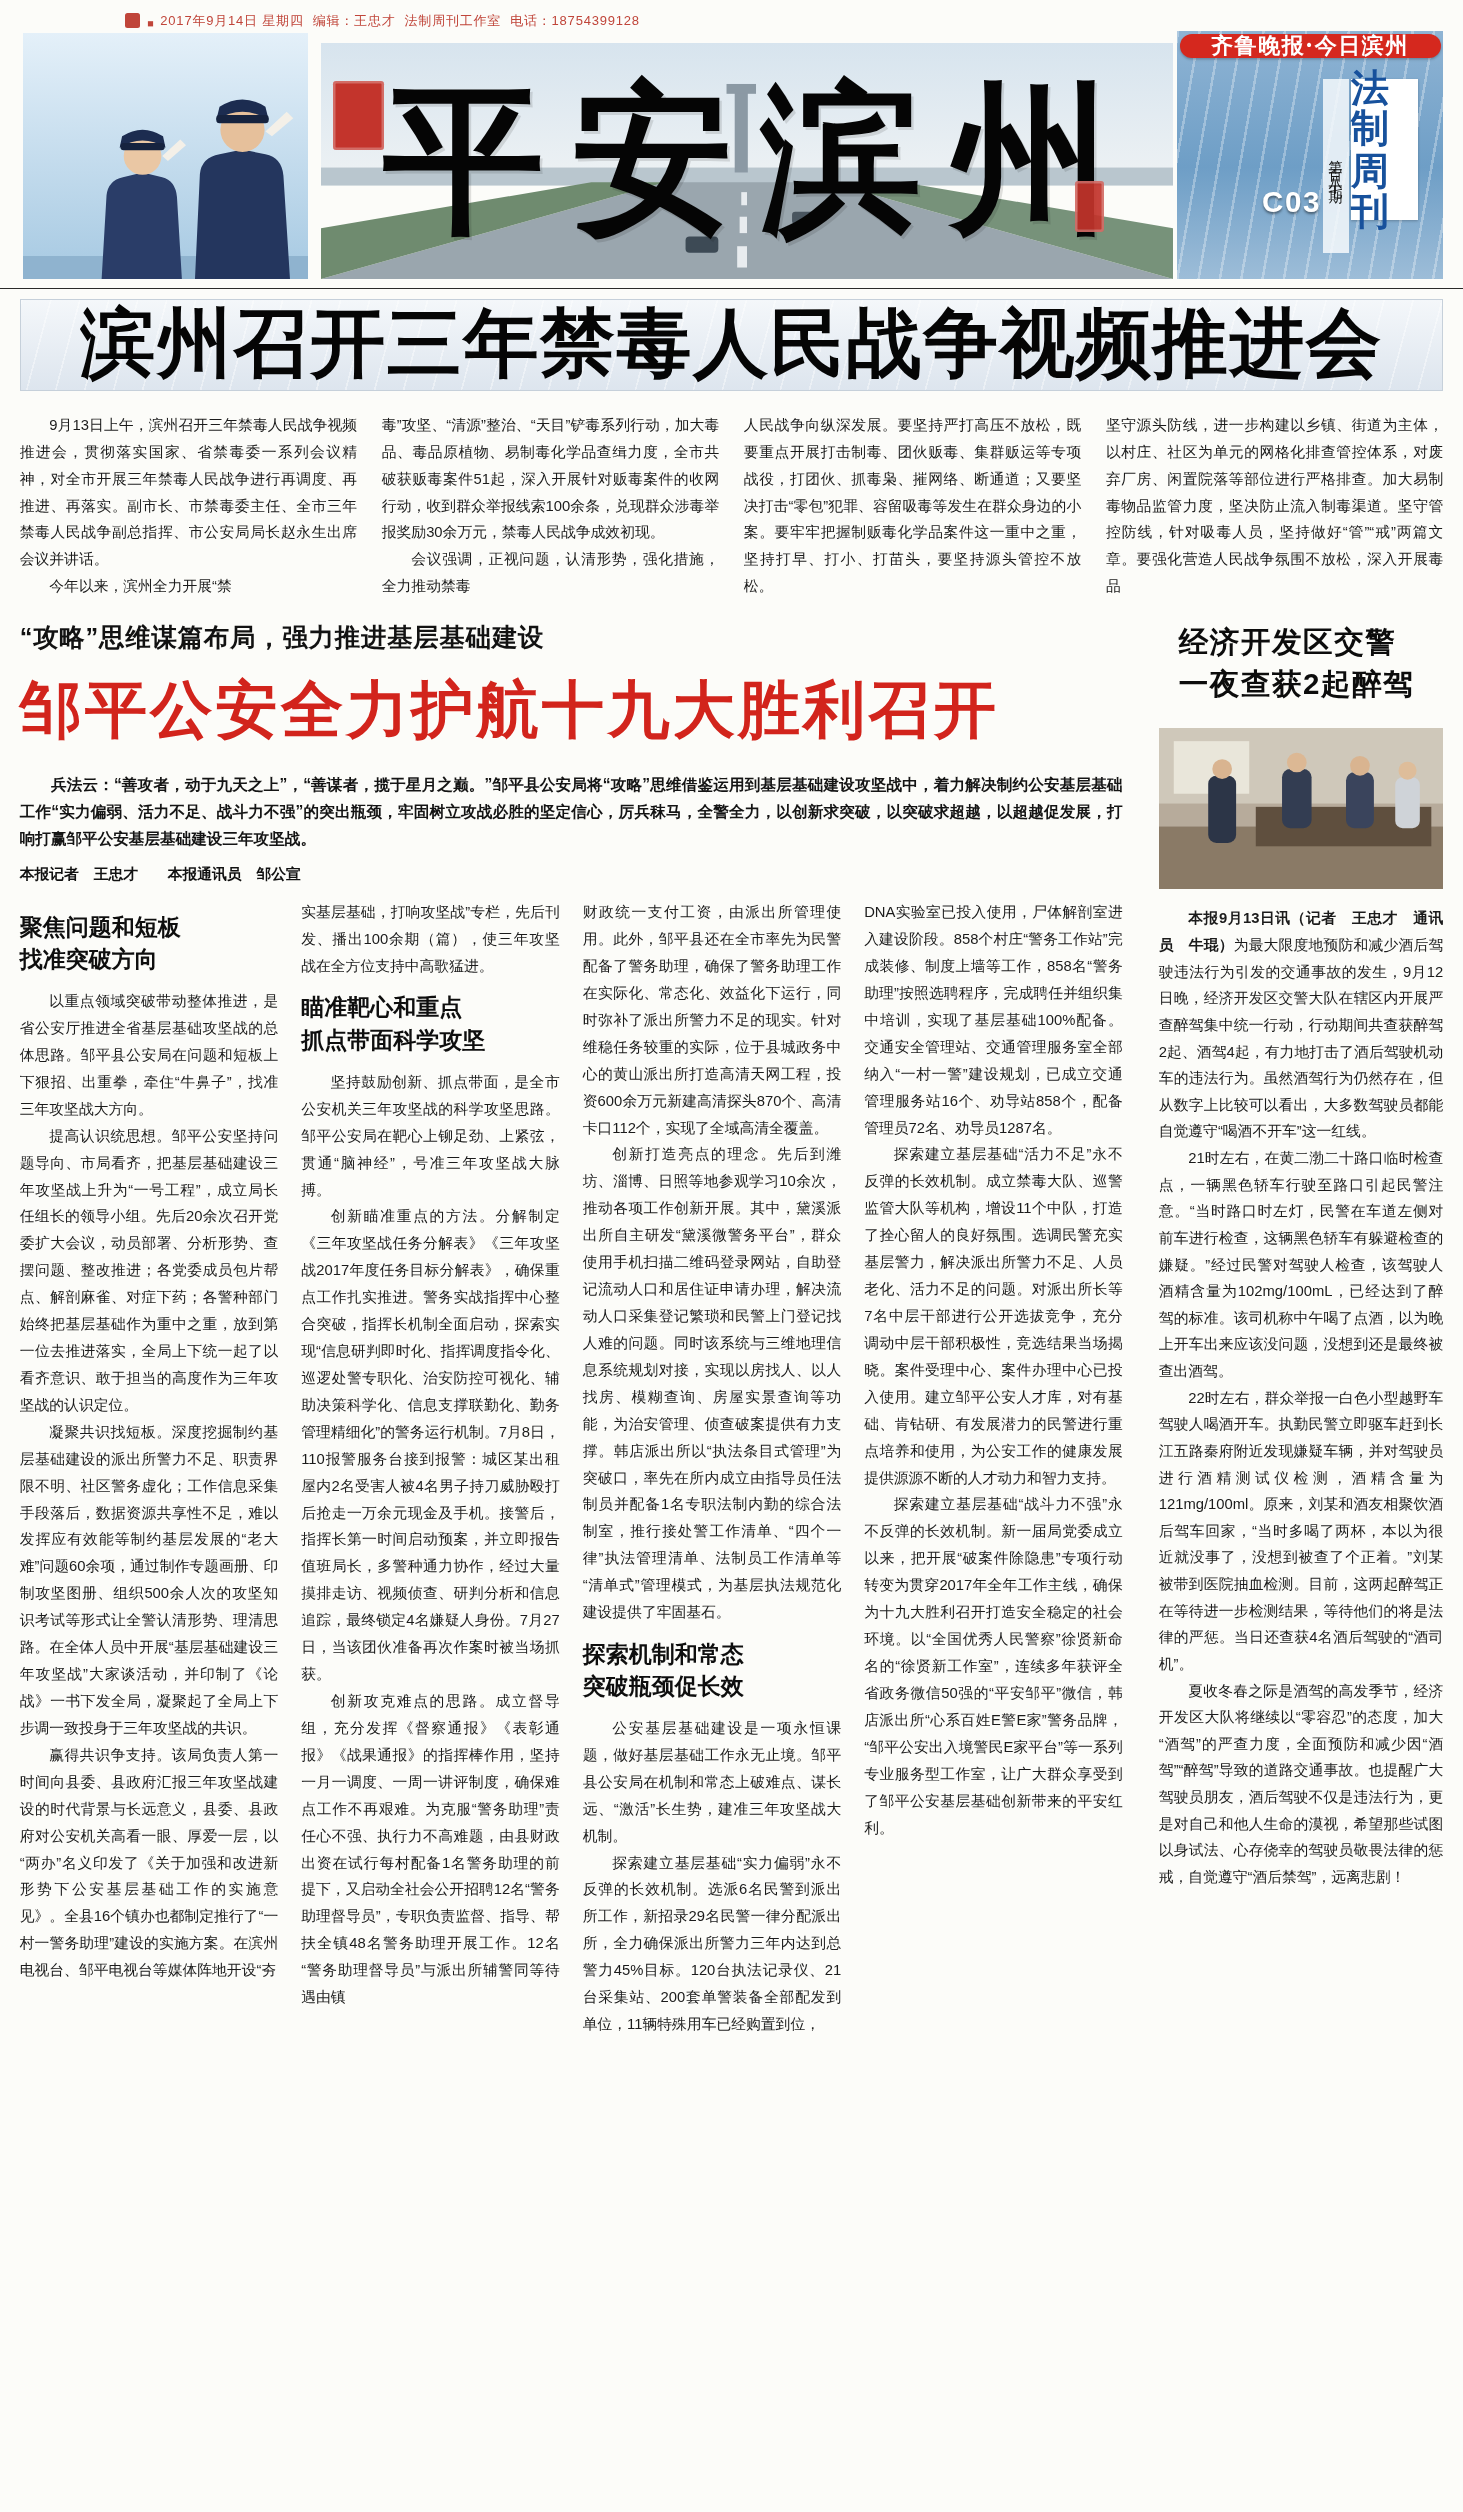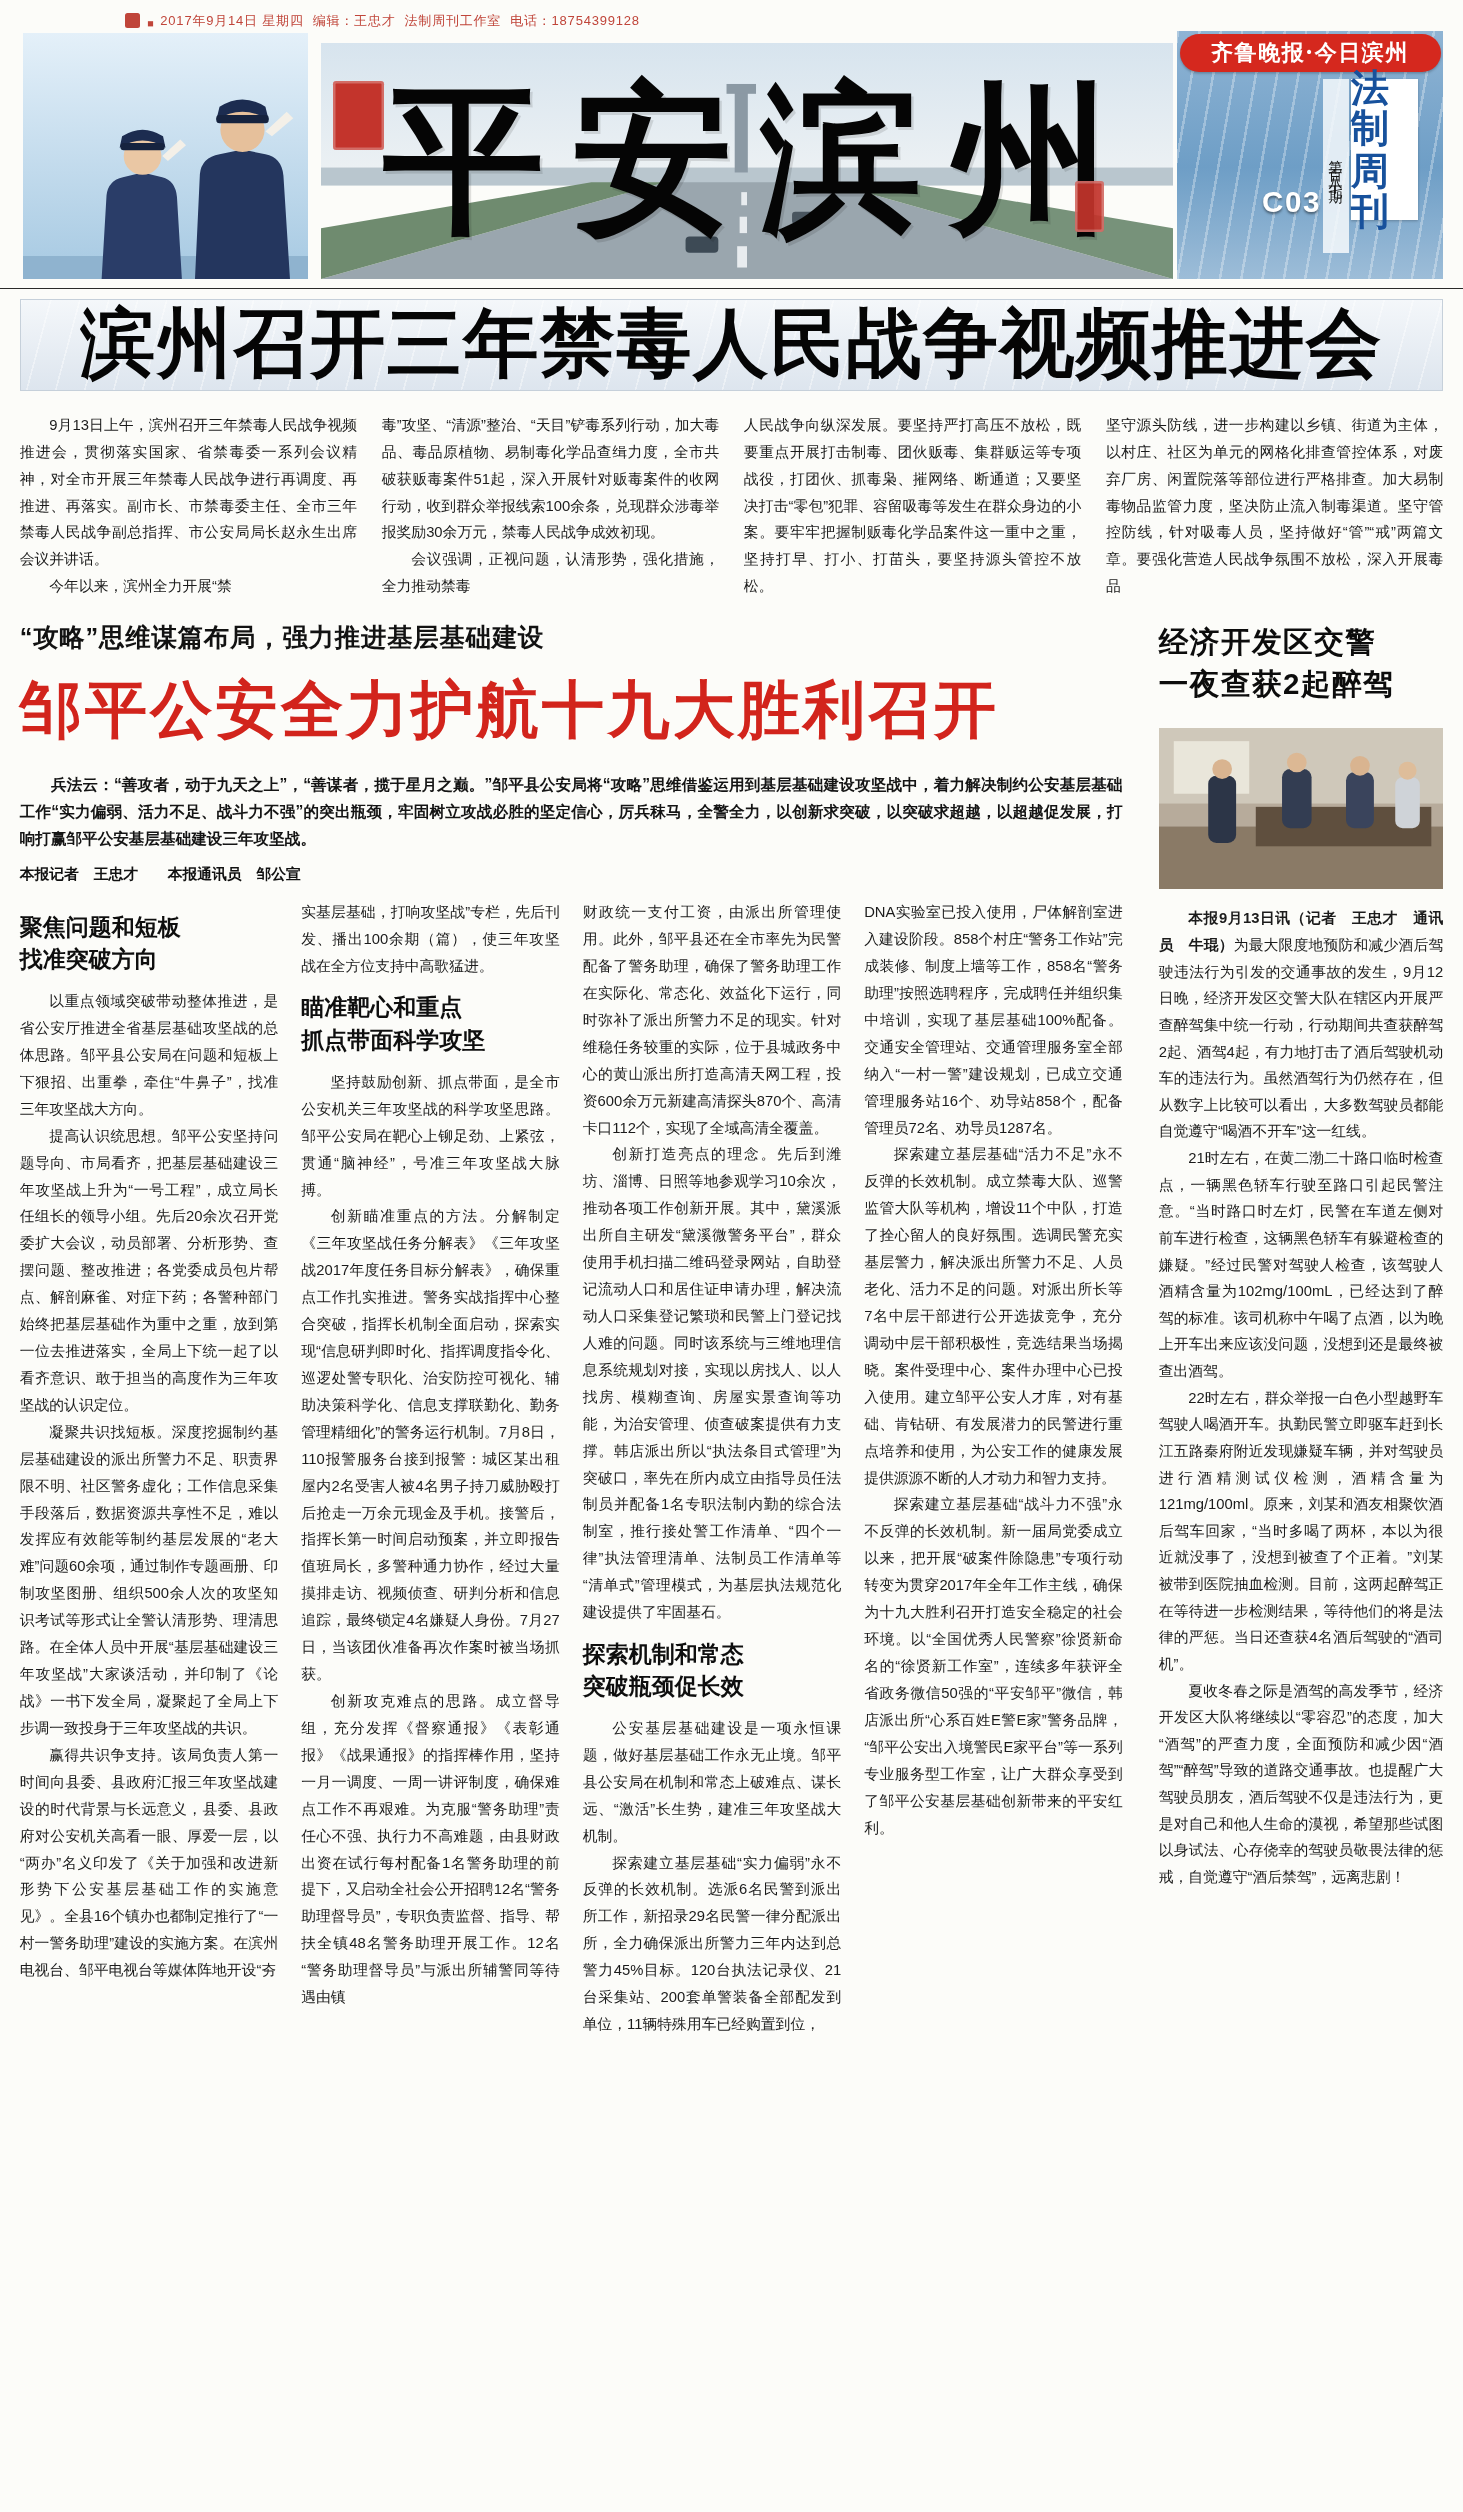--- a/index.html
+++ b/index.html
@@ -22,21 +22,21 @@
             font-family:"DejaVu Serif", serif; font-weight:900; font-size:161px; letter-spacing:28px;
             color:#050505; padding-left:28px; text-shadow:2.5px 2.5px 0 rgba(20,20,20,.12); }
   .seal { position:absolute; background:#c3342c; border-radius:3.3px; box-shadow:inset 0 0 0 2.5px rgba(255,255,255,.28); }
   .seal-left  { left:11.5px; top:38px; width:51px; height:69px; }
   .seal-right { right:69px; top:138px; width:29.5px; height:51px; opacity:.92; }
 
   .panel-right { position:absolute; left:1177px; top:31px; width:266px; height:248px; overflow:hidden;
             background:
               repeating-linear-gradient(100deg, rgba(255,255,255,.30) 0 2.5px, rgba(255,255,255,0) 2.5px 21px),
               linear-gradient(180deg,#8fb4d4 0%,#6e9ec6 55%,#9dbdd8 100%); }
-  .brand-banner { position:absolute; left:2.5px; right:2.5px; top:2.5px; height:38px; background:#d5281e;
+  .brand-banner { position:absolute; left:2.5px; right:2.5px; top:2.5px; height:24px; background:#d5281e;
             border-radius:19.7px; color:#fff; display:flex; align-items:center; justify-content:center;
             font-family:"DejaVu Serif", serif; font-weight:700; font-size:22px; letter-spacing:1.6px;
             box-shadow:0 1.6px 2.5px rgba(0,0,0,.25); }
   .issue-vertical { position:absolute; left:146px; top:48px; height:174px; width:26px;
             writing-mode:vertical-rl; font-size:14px; letter-spacing:4.9px; color:#111;
             background:rgba(246,249,251,.85); display:flex; align-items:center; justify-content:center; }
   .weekly-box { position:absolute; left:174px; top:48px; width:67px; height:141px; background:#fff;
             display:flex; flex-direction:column; align-items:center; justify-content:center; gap:3.3px;
             box-shadow:0 0.8px 2.5px rgba(0,0,0,.25); }
   .weekly-box span { color:#17519c; font-family:"DejaVu Serif", serif; font-weight:900; font-size:38px; line-height:1.05; }
@@ -67,21 +67,21 @@
   .feature-lead { margin-top:19.7px; font-size:15.6px; font-weight:700; line-height:1.72; text-align:justify; text-indent:2em; color:#141414; }
   .byline { margin:13px 0 4.9px; font-size:14.8px; font-weight:700; color:#111; }
   .body-cols { margin-top:14.8px; display:flex; gap:23px; }
   .body-cols .col { flex:1 1 0; }
   .subhead { font-size:23px; font-weight:800; line-height:1.4; margin:11.5px 0 13px; white-space:pre-line; color:#0e0e0e; }
   .subhead:empty { display:none; }
   .body-cols .col > .subhead:first-child { margin-top:1.6px; }
 
   
   .sidebar { flex:1 1 auto; min-width:0; }
-  .sb-title span { display:block; font-size:29.5px; font-weight:900; letter-spacing:1.6px; line-height:1.42; color:#0c0c0c; }
+  .sb-title span { display:block; font-size:29.5px; font-weight:900; letter-spacing:1.6px; line-height:1.42; color:#0c0c0c;margin-left:20px; }
   .sb-photo { margin:23px 0 16.4px; width:100%; height:161px; overflow:hidden; box-shadow:0 0 0 0.8px #b9b1a2 inset; }
   .sb-photo svg { display:block; width:100%; height:100%; }
   .sidebar .copy p { line-height:1.8; }
   .sidebar strong { font-weight:800; }
 </style>
 </head>
 <body>
 
 <div class="page">
 

